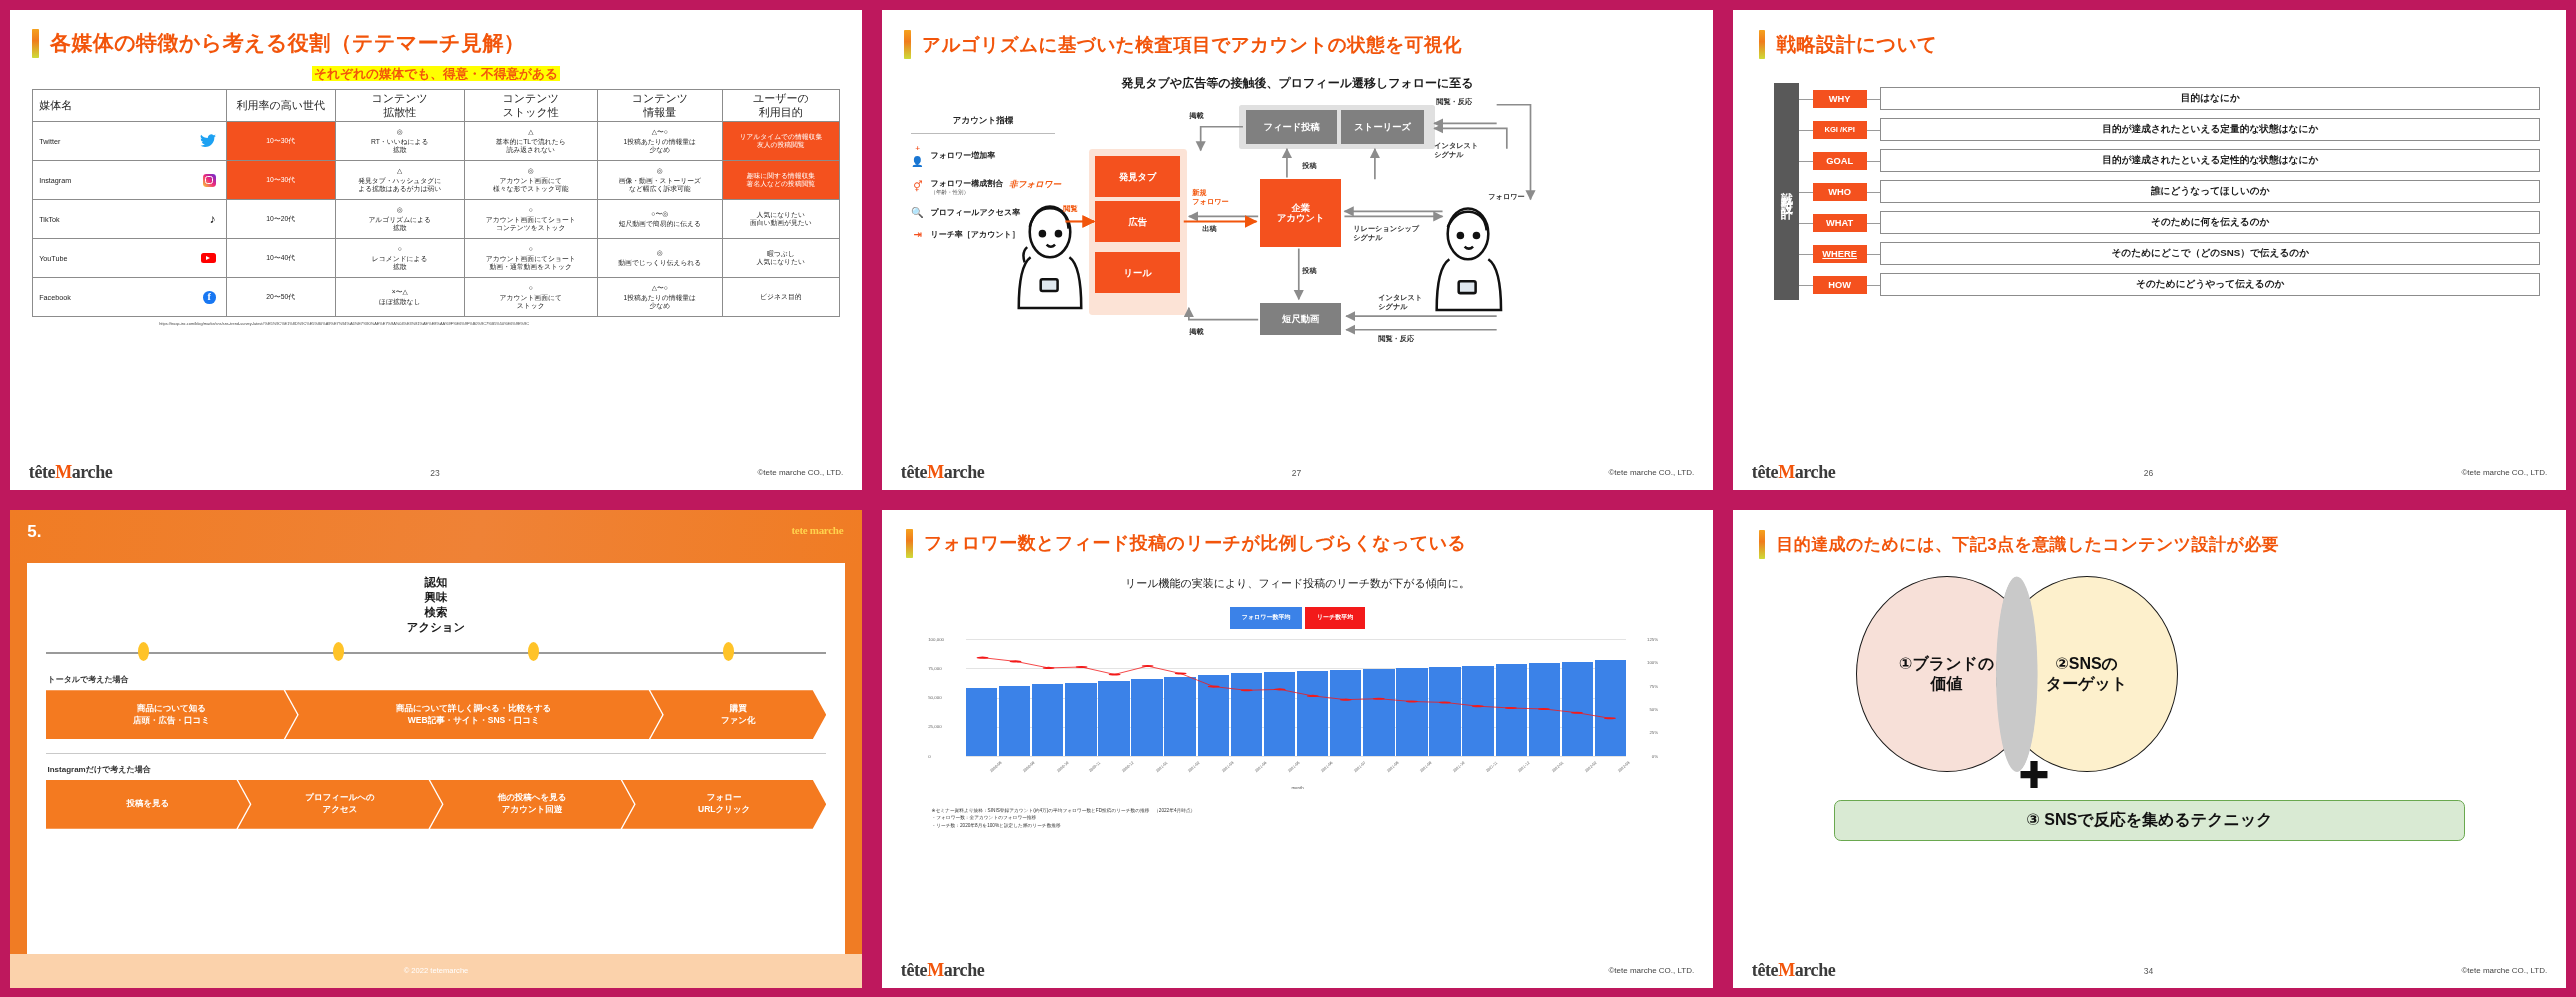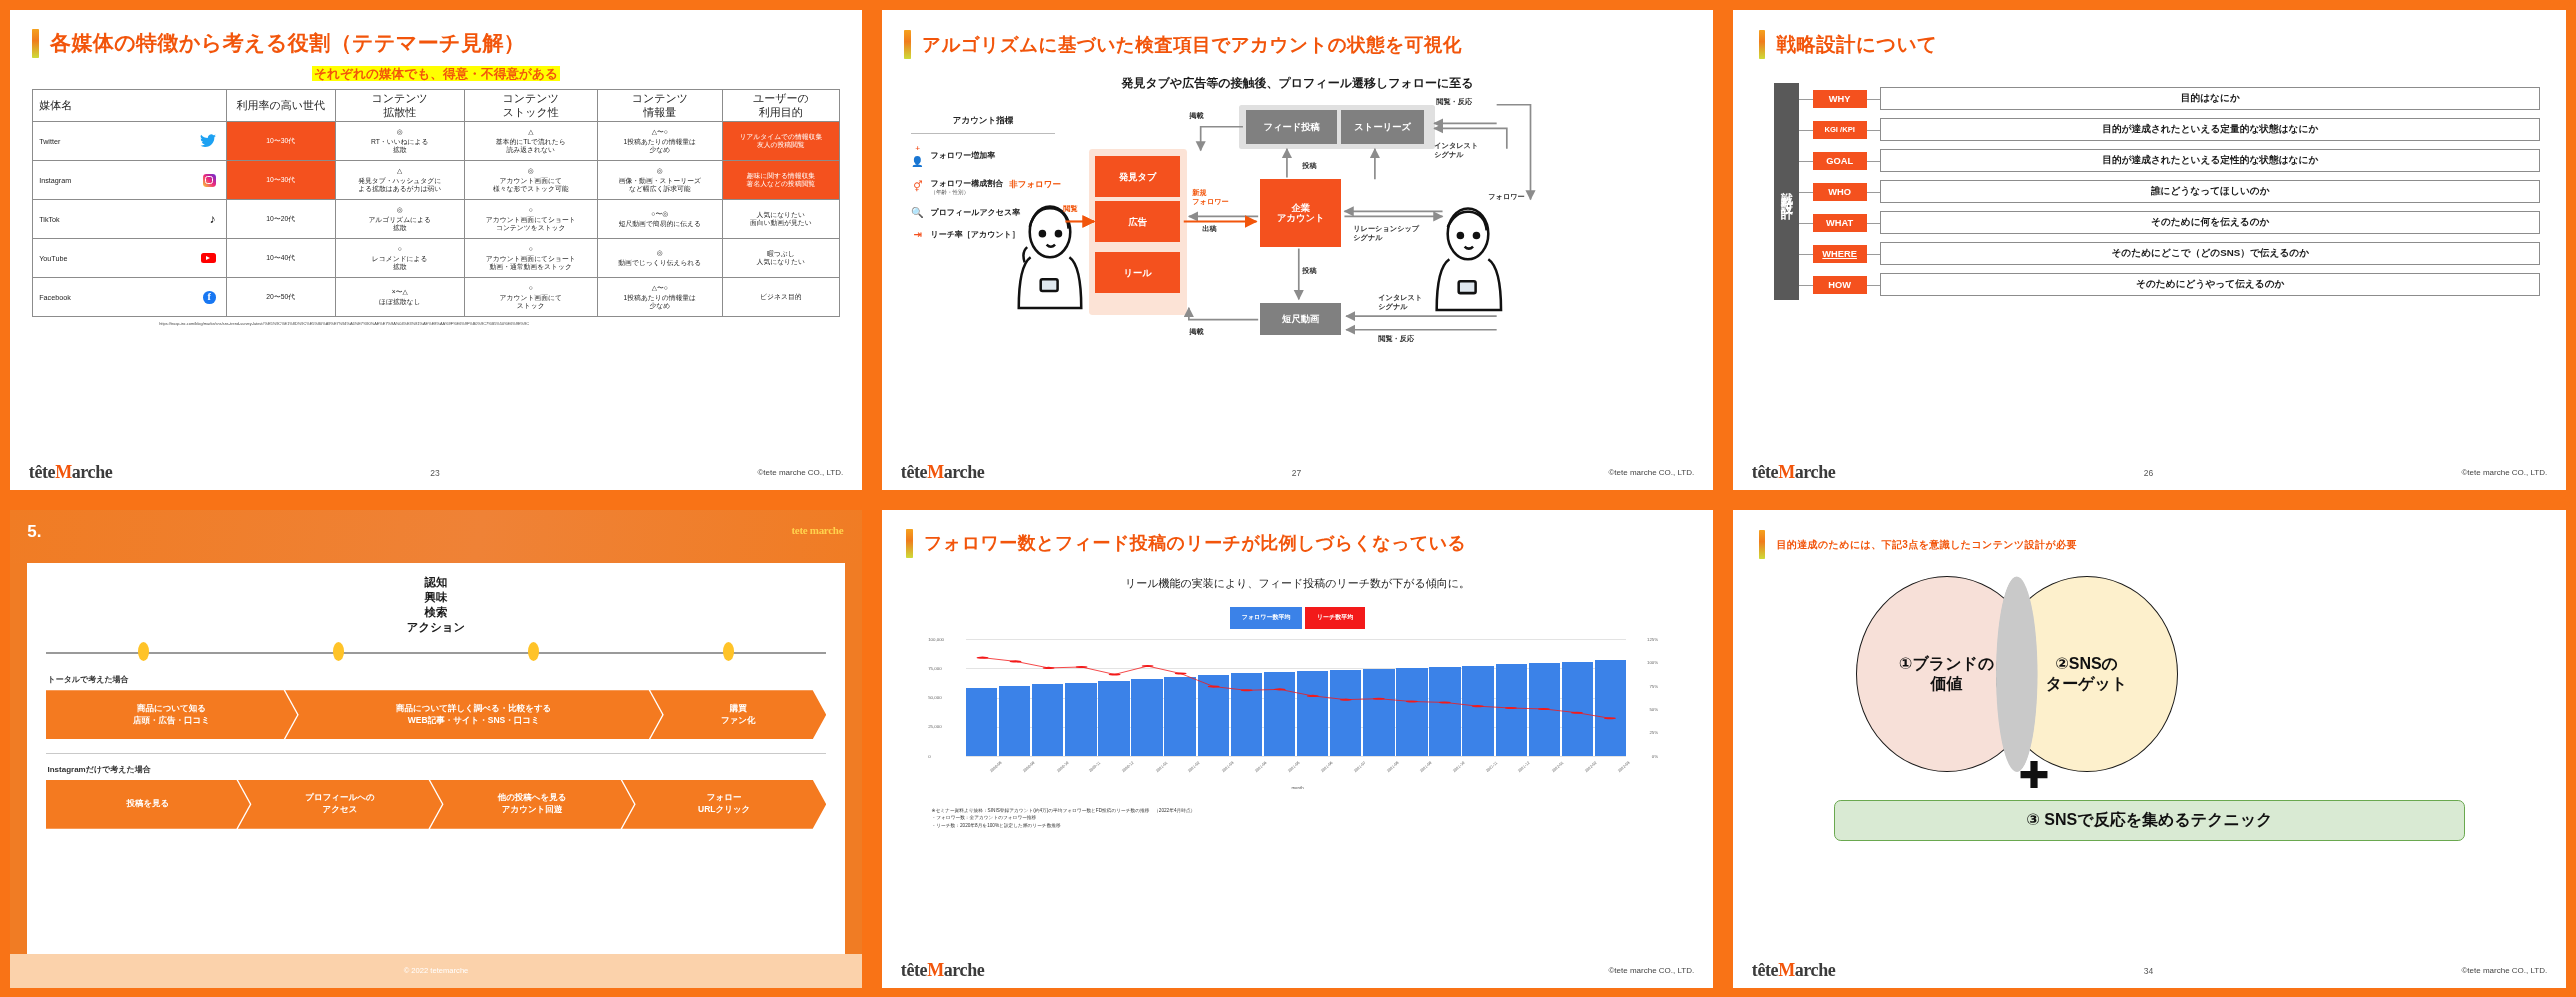--- a/index.html
+++ b/index.html
@@ -8,21 +8,21 @@
     background: #000;
     font-family: "Liberation Sans", "DejaVu Sans", sans-serif;
     overflow: hidden;
   }
   .grid {
     display: grid;
     grid-template-columns: 872px 851px 853px;
     grid-template-rows: 500px 498px;
     width: 2576px; height: 998px;
   }
-  .slidecell { position: relative; overflow: hidden; background:#f97316; }
+  .slidecell { position: relative; overflow: hidden; background:#be185d; }
   .slide {
     position: absolute;
     left: 10.2px; top: 10.2px; right: 10.2px; bottom: 10.2px;
     background: #fff;
     overflow: hidden;
   }
 
   
   .titlerow { display: flex; align-items: center; gap: 11px; }
   .tbar {
@@ -146,21 +146,21 @@
   .gl { position:absolute; left:0; right:0; height:0.8px; background:#e3e3e3; }
   .bars { position:absolute; left:0; right:0; bottom:0; top:0; display:flex; align-items:flex-end; gap: 1.7px; }
   .bar { flex:1; background:#3b82e8; }
   .ylab { position:absolute; font-size: 4.4px; color:#666; }
   .xlab { position:absolute; font-size: 3.9px; color:#555; transform-origin: right top; transform: rotate(-42deg); white-space:nowrap; }
   .axname { position:absolute; font-size: 4.4px; color:#555; }
   .notes { margin-top: 29px; font-size: 4.7px; color:#333; line-height:1.6; padding-left: 25.4px; }
 
   
   .s6 { padding: 20.3px 25.4px 0 25.4px; }
-  .s6 .ttext { font-size: 10px; text-align: right; }
+  .s6 .ttext { font-size: 17px; text-align: right; }
   .venn { position:relative; height: 254px; margin-top: 6.8px; }
   .ell { position:absolute; top: 10.2px; width: 182px; height: 196px; border-radius: 50%; border: 1.7px solid #1a1a1a; display:flex; align-items:center; justify-content:center; text-align:center; font-weight:bold; font-size: 16px; line-height:1.3; color:#111;}
   .ellL { left: 97px; background:#f7e0d8; }
   .ellR { left: 237px; background:#fdf0cc; }
   .overlap { position:absolute; left: 237px; top: 10.2px; width: 42px; height: 196px; background:#c9c9c9; border-radius:50%/50%; clip-path: ellipse(21px 98px at 21px 98px); }
   .plusM { position:absolute; left: 260px; top: 191px; font-size: 37px; font-weight:bold; color:#111; line-height:1; }
   .greenbox { position:absolute; left: 75px; right: 75px; bottom: -20.3px; height: 41px; background:#d9ead3; border:1.7px solid #6aa84f; border-radius: 6.8px; display:flex; align-items:center; justify-content:center; font-weight:bold; font-size: 16px; color:#111; }
 </style>
 </head>
 <body>
@@ -390,21 +390,21 @@
           <path d="M190 146 L224 146"></path>
           <path d="M330 146 L416 146"></path>
         </g>
       </svg>
 
       <div class="lbl" style="left:285px; top:13.5px;">掲載</div>
       <div class="lbl" style="left:398px; top:64px;">投稿</div>
       <div class="lbl" style="left:298px; top:127px;">出稿</div>
       <div class="lbl" style="left:398px; top:169px;">投稿</div>
       <div class="lbl" style="left:285px; top:230px;">掲載</div>
-      <div class="lbl o" style="left:105px; top:81px; font-size:8.5px;">非フォロワー</div>
+      <div class="lbl o" style="left:105px; top:81px; font-size:8.5px;font-style:italic;">非フォロワー</div>
       <div class="lbl o" style="left:159px; top:107px;">閲覧</div>
       <div class="lbl o" style="left:288px; top:90px; line-height:1.25;">
         <span>新規</span><br>
         <span>フォロワー</span>
       </div>
       <div class="lbl" style="left:532px; top:0px;">閲覧・反応</div>
       <div class="lbl" style="left:530px; top:44px;">
         <span>インタレスト</span><br>
         <span>シグナル</span>
       </div>

